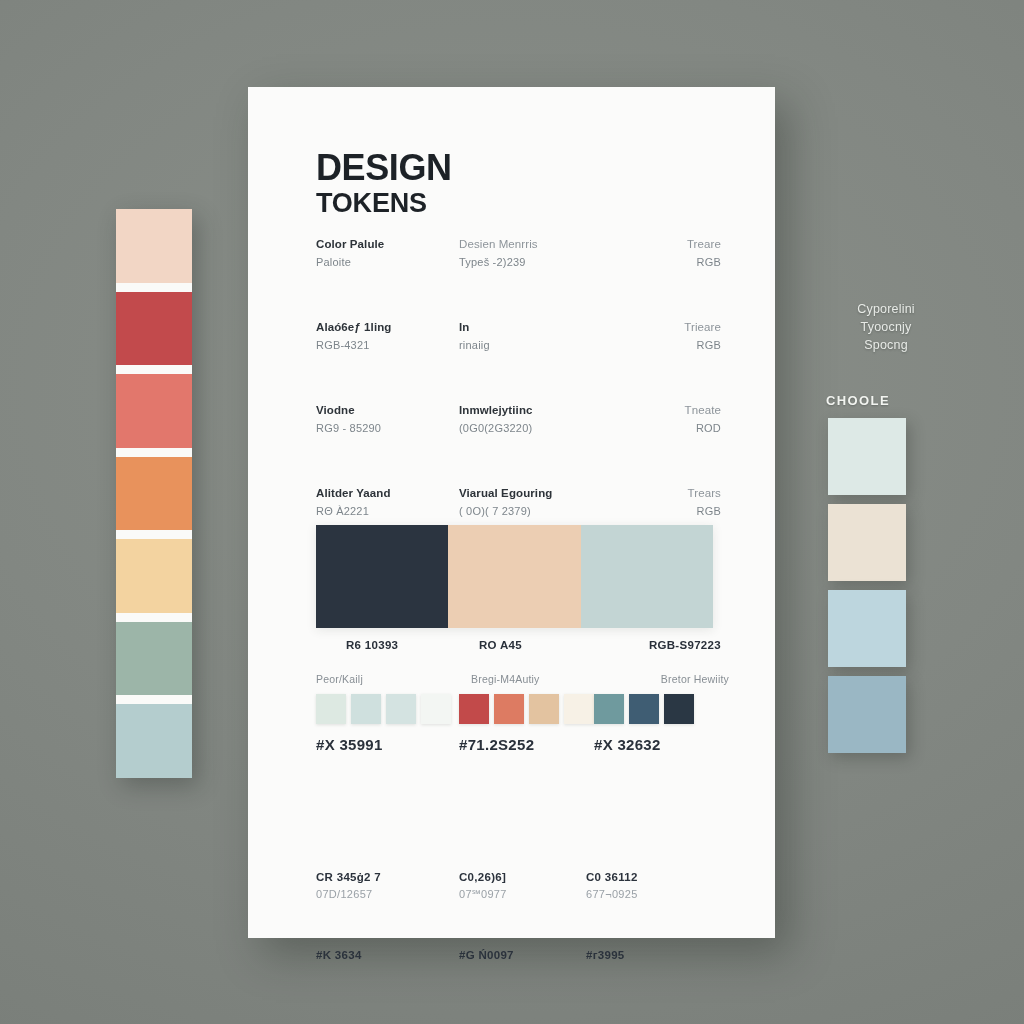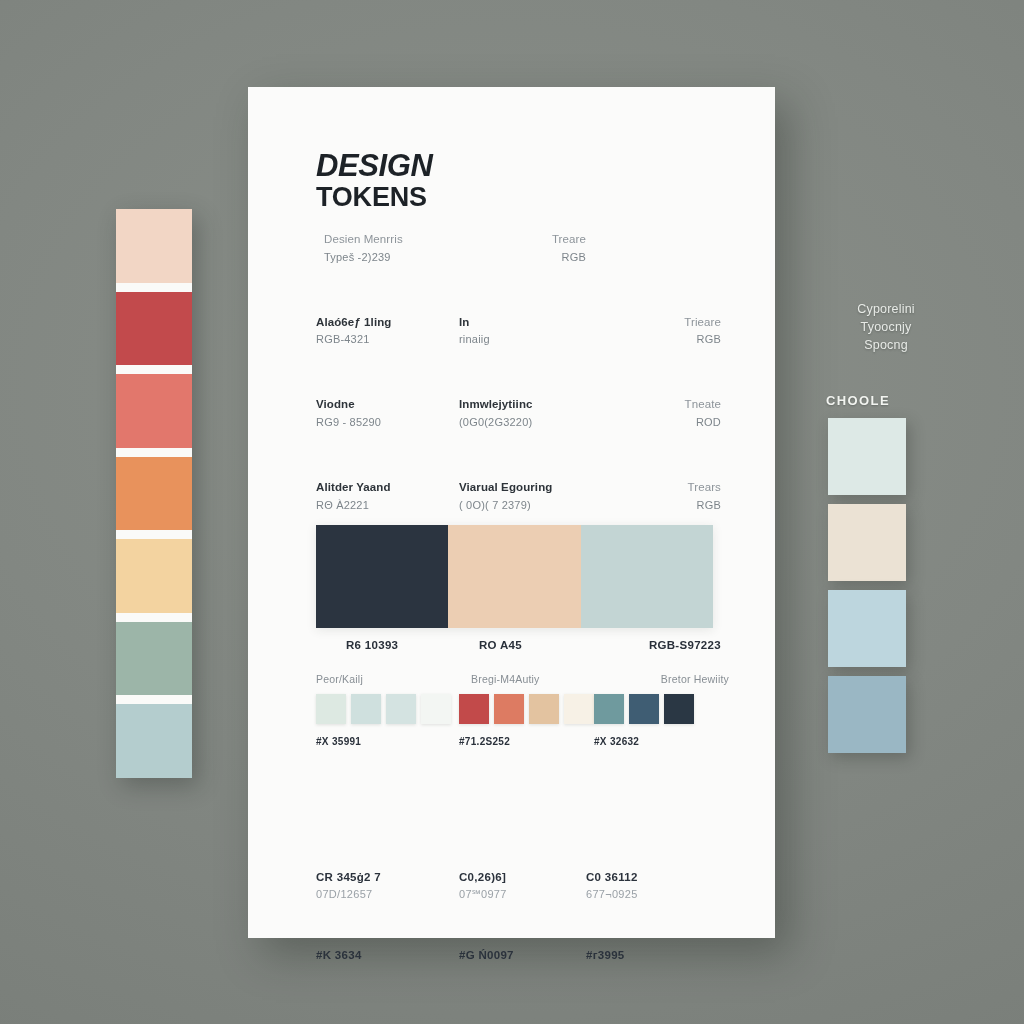--- a/index.html
+++ b/index.html
@@ -36,22 +36,22 @@
     width:527px; height:851px;
     background:#fbfbfa;
     box-shadow: 14px 16px 40px rgba(28,34,30,0.34);
   }
 
   #card-inner { position:absolute; inset:0; padding:62px 56px 0 68px; }
 
   
   #title-block { margin-bottom:16px; }
   .title-l1 {
-    font-size:31px; font-weight:bold; letter-spacing:-0.4px;
-    color:#1d2227; line-height:1.08;font-style:italic;
+    font-size:36px; font-weight:bold; letter-spacing:-0.4px;
+    color:#1d2227; line-height:1.08;
   }
   .title-l2 {
     font-size:27px; font-weight:bold; letter-spacing:-0.2px;
     color:#1d2227; line-height:1.12;
   }
 
   
   .meta-row {
     display:flex; width:405px;
     margin-top:18px;
@@ -107,21 +107,21 @@
   }
   .sg-label.c2 { text-align:left; padding-left:12px; }
   .sg-label.c3 { text-align:right; padding-left:14px; }
   .sg-chips { display:flex; gap:5px; }
   .chip {
     width:30px; height:30px;
     box-shadow:0 1px 3px rgba(40,46,42,0.13);
   }
   .sg-hex {
     margin-top:12px;
-    font-size:10px; font-weight:bold; color:#2a313b;
+    font-size:15px; font-weight:bold; color:#2a313b;
     letter-spacing:0.3px; filter:blur(0.3px);
   }
   .sg-hex.c3 { }
 
   
   #code-rows {
     position:absolute; left:68px; top:782px; width:405px;
   }
   .crow { display:flex; }
   .crow.r2 { margin-top:44px; }
@@ -185,20 +185,24 @@
 <div id="card">
   <div id="card-inner">
 
     <div id="title-block">
       <div class="title-l1">DESIGN</div>
       <div class="title-l2">TOKENS</div>
     </div>
 
     <div id="meta-rows">
         <div class="meta-row">
+          <div class="mcol c1">
+            <div class="m-top">Color Palule</div>
+            <div class="m-sub">Paloite</div>
+          </div>
           <div class="mcol c2">
             <div class="m-top faint">Desien Menrris</div>
             <div class="m-sub">Typeš -2)239</div>
           </div>
           <div class="mcol c3">
             <div class="m-top faint">Treare</div>
             <div class="m-sub">RGB</div>
           </div>
         </div>
         <div class="meta-row gap-big">

